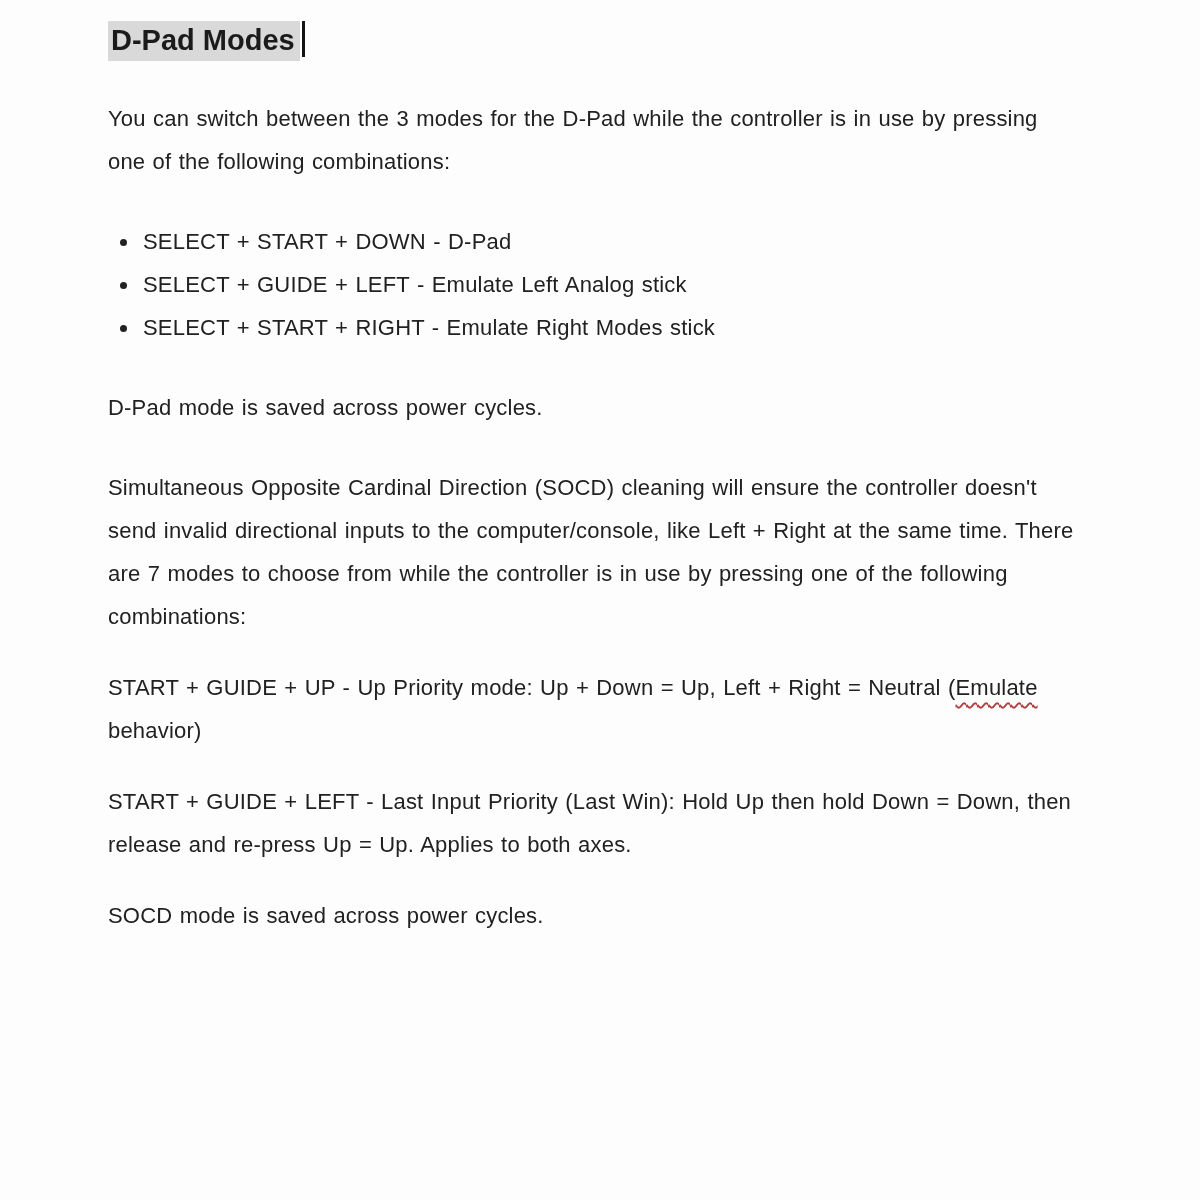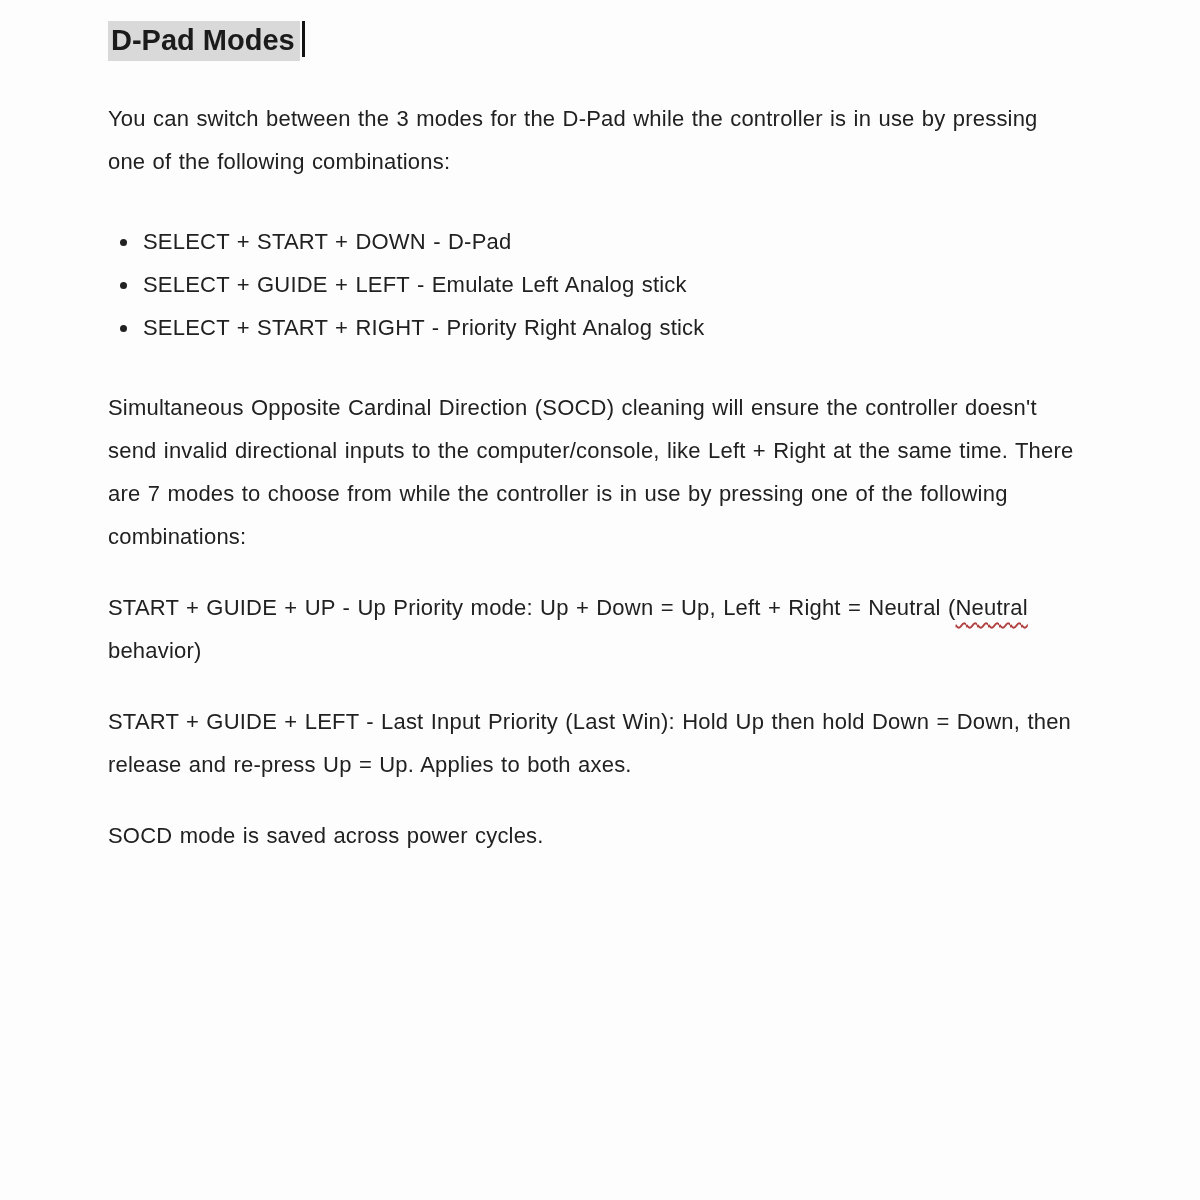--- a/index.html
+++ b/index.html
@@ -64,27 +64,28 @@
 
 <div class="page">
 
   <h1 class="heading"><span class="hl">D-Pad Modes</span><span class="caret"></span></h1>
 
   <p>You can switch between the 3 modes for the D-Pad while the controller is in use by pressing one of the following combinations:</p>
 
   <ul>
     <li>SELECT + START + DOWN - D-Pad</li>
     <li>SELECT + GUIDE + LEFT - Emulate Left Analog stick</li>
-    <li>SELECT + START + RIGHT - Priority Right Analog stick</li>
+    <li>SELECT + START + RIGHT - Emulate Right Modes stick</li>
   </ul>
 
+  <p>D-Pad mode is saved across power cycles.</p>
 
 
   <p>Simultaneous Opposite Cardinal Direction (SOCD) cleaning will ensure the controller doesn't send invalid directional inputs to the computer/console, like Left + Right at the same time. There are 7 modes to choose from while the controller is in use by pressing one of the following combinations:</p>
 
-  <p class="tight"><span>START + GUIDE + UP - Up Priority mode: Up + Down = Up, Left + Right = Neutral (</span><span class="misspelled">Neutral</span><span> behavior)</span></p>
+  <p class="tight"><span>START + GUIDE + UP - Up Priority mode: Up + Down = Up, Left + Right = Neutral (</span><span class="misspelled">Emulate</span><span> behavior)</span></p>
 
 
   <p class="tight">START + GUIDE + LEFT - Last Input Priority (Last Win): Hold Up then hold Down = Down, then release and re-press Up = Up. Applies to both axes.</p>
 
   <p class="tight">SOCD mode is saved across power cycles.</p>
 
 </div>
 
 </body></html>

